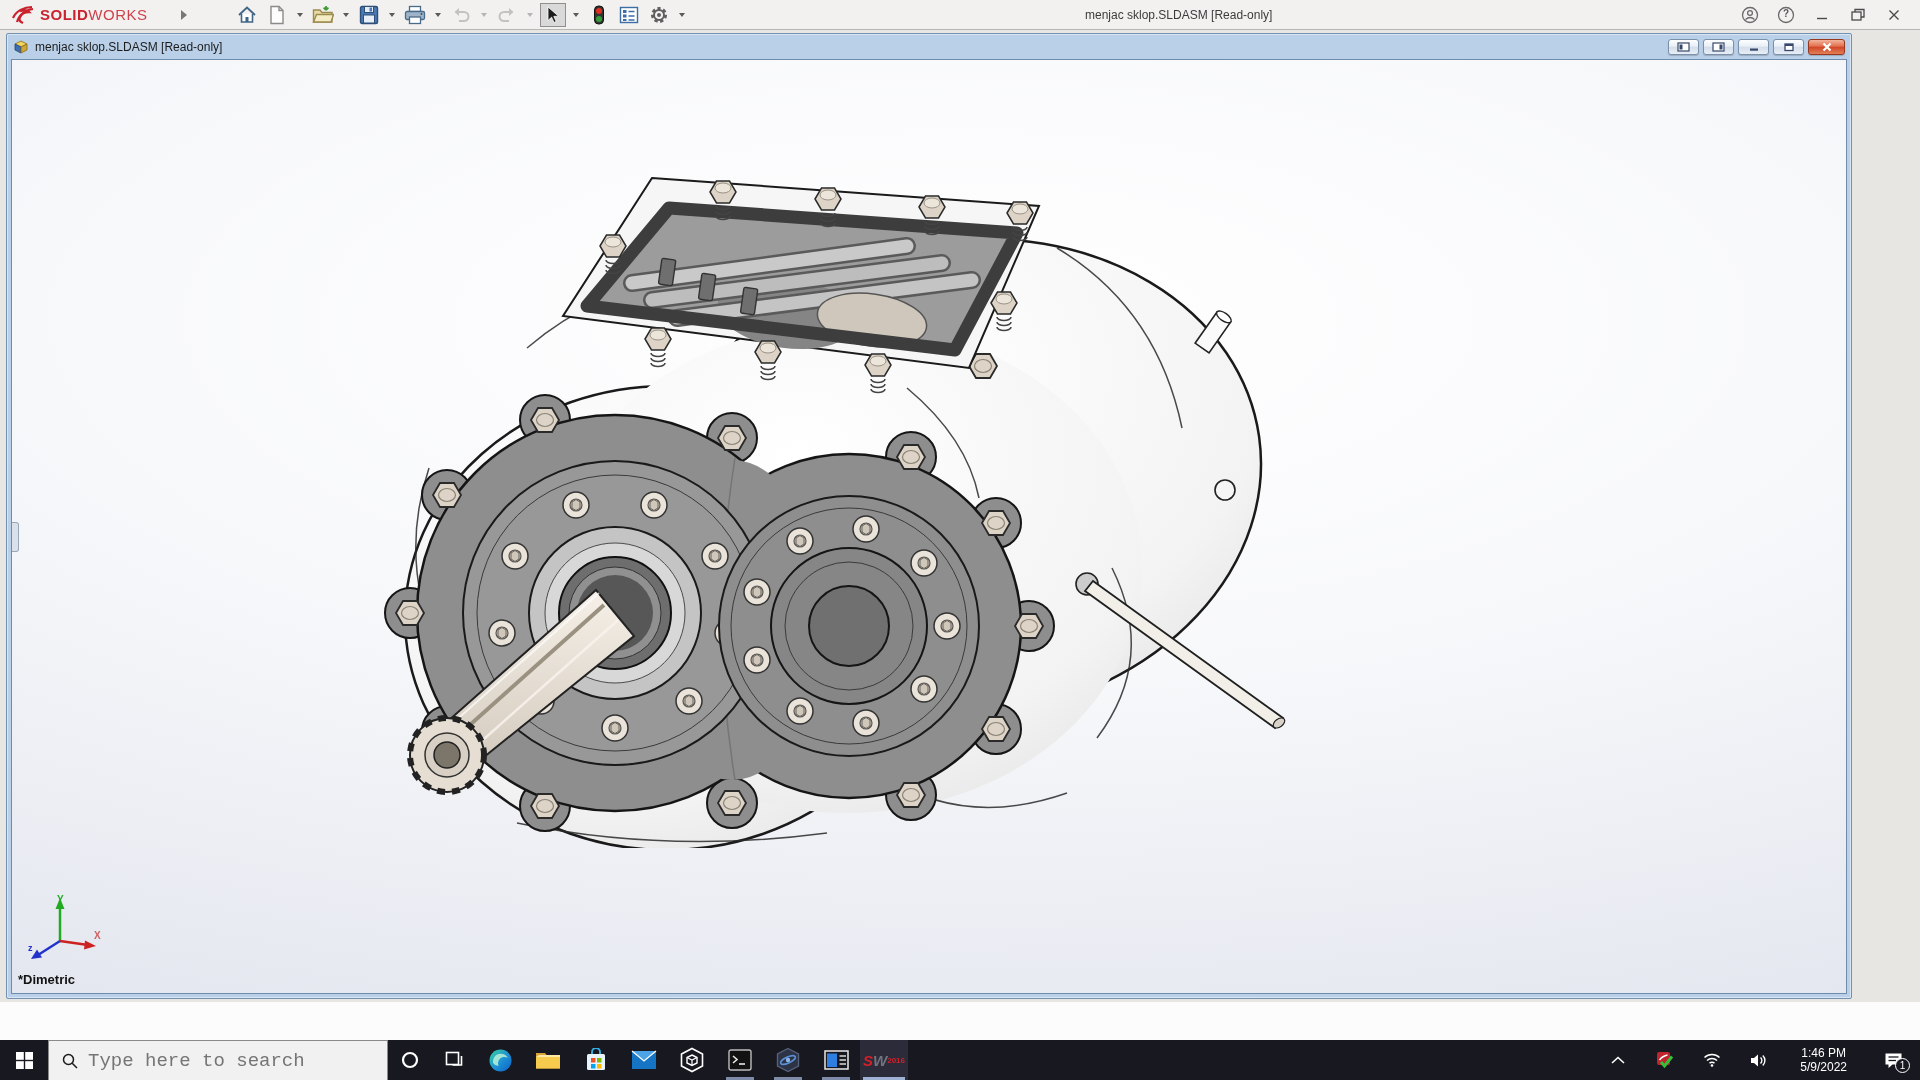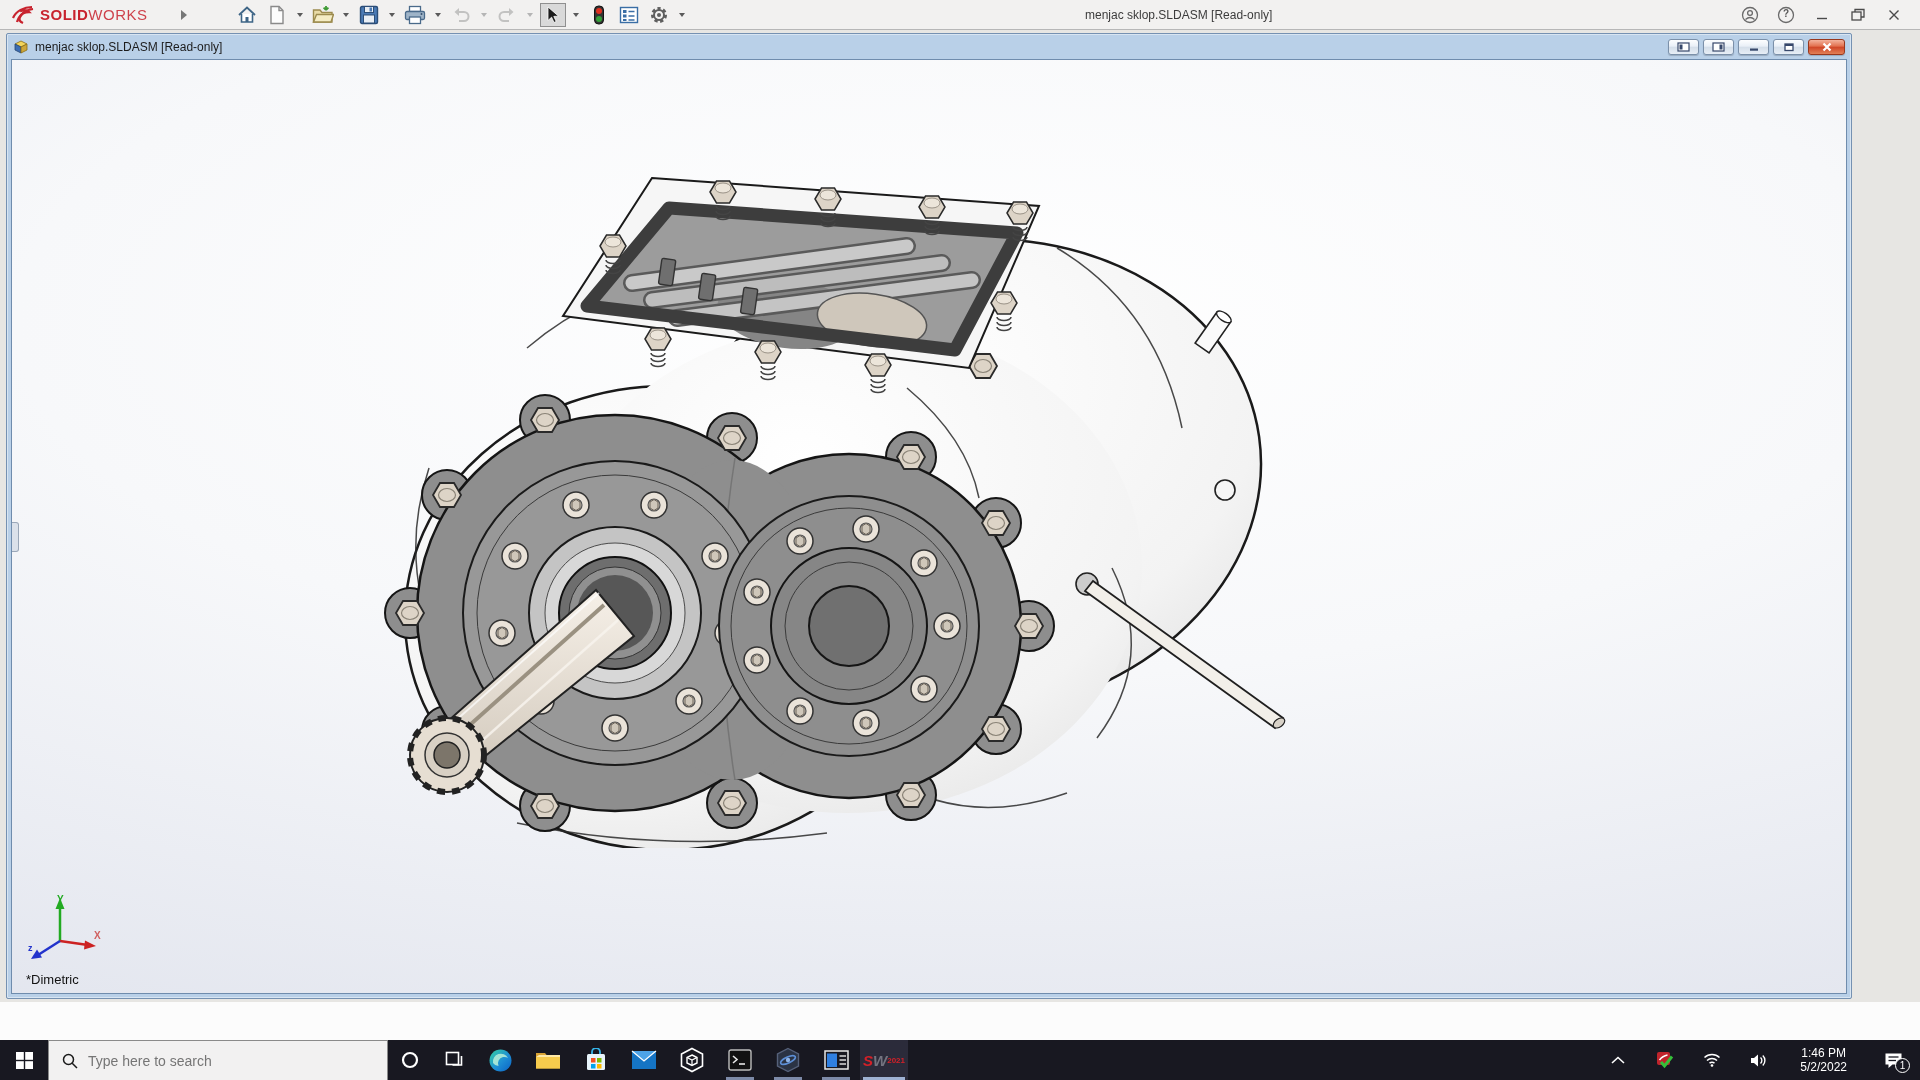--- a/index.html
+++ b/index.html
@@ -34,27 +34,27 @@
   .doc-title { flex:0 0 auto; }
   .doc-buttons { margin-left:auto; display:flex; align-items:center; }
   .doc-btn { width:31px; height:16px; margin-left:4px; border:1px solid #7b90a9; border-radius:3px; background:linear-gradient(#fdfeff,#e9eff7 45%,#d4dee9 50%,#e7eef6); display:flex; align-items:center; justify-content:center; box-shadow:0 1px 1px rgba(0,0,0,.18); }
   .doc-btn.close { width:37px; background:linear-gradient(#f3b39d,#e2704e 45%,#cf4526 50%,#e28057); border-color:#99381d; }
 
   .viewport { position:relative; height:calc(100% - 25px); border:1px solid #6f8cad; overflow:hidden;
      background:radial-gradient(115% 85% at 52% 28%, #ffffff 0%, #f7f8fa 45%, #e2e5ee 100%); }
   .model-svg { position:absolute; left:355px; top:78px; }
   .splitter-tab { position:absolute; left:0; top:462px; width:7px; height:30px; background:#dbe1ea; border:1px solid #9aa7b8; border-left:none; border-radius:0 3px 3px 0; }
   .triad { position:absolute; left:14px; bottom:26px; }
-  .view-label { position:absolute; left:14px; bottom:6px; font-size:13px; font-weight:normal; color:#121212; }
+  .view-label { position:absolute; left:6px; bottom:6px; font-size:13px; font-weight:bold; color:#121212; }
 
   
   .taskbar { position:absolute; left:0; bottom:0; width:1920px; height:40px; background:#181821; display:flex; align-items:stretch; color:#fff; }
   .start-btn { width:48px; display:flex; align-items:center; justify-content:center; }
   .search-box { width:340px; background:#f2f1f1; border:1px solid #8a8a8a; border-bottom:none; display:flex; align-items:center; gap:10px; padding-left:13px; }
-  .search-box input { border:none; outline:none; background:transparent; font-size:14px; color:#a21caf; font-family:Liberation Sans, sans-serif; width:250px; }
+  .search-box input { border:none; outline:none; background:transparent; font-size:19px; color:#a21caf; font-family:Liberation Mono, monospace; width:250px; }
   .tb-tile { width:48px; position:relative; display:flex; align-items:center; justify-content:center; }
   .tb-tile.small { width:44px; }
   .tb-tile.running::after { content:""; position:absolute; bottom:0; left:10px; right:10px; height:3px; background:#7d8aa8; }
   .tb-tile.active { background:#2b2b3a; }
   .tb-tile.active::after { left:3px; right:3px; background:#9fb2d4; }
   .sw-tile { display:flex; align-items:center; line-height:11px; }
   .sw-line1 { font-size:15px; font-weight:bold; font-style:italic; }
   .sw-line1 .s { color:#d42028; }
   .sw-line1 .w { color:#73737f; }
   .sw-year { font-size:8px; color:#d42028; font-weight:bold; }
@@ -510,21 +510,21 @@
       <rect x="1" y="1" width="23" height="18" fill="none" stroke="#e8e8e8" stroke-width="1.5"></rect>
       <rect x="3" y="3.5" width="10" height="13.5" fill="#2f7fe0"></rect>
       <line x1="15.5" y1="6" x2="22" y2="6" stroke="#e8e8e8" stroke-width="1.4"></line>
       <line x1="15.5" y1="10" x2="22" y2="10" stroke="#e8e8e8" stroke-width="1.4"></line>
       <line x1="15.5" y1="14" x2="22" y2="14" stroke="#e8e8e8" stroke-width="1.4"></line>
     </svg>
   </div>
   <div class="tb-tile running active">
     <div class="sw-tile">
       <span class="sw-line1"><span class="s">S</span><span class="w">W</span></span>
-      <span class="sw-year">2021</span>
+      <span class="sw-year">2016</span>
     </div>
   </div>
 
   <div class="tray">
     <span class="tray-icon">
       <svg width="14" height="8" viewBox="0 0 14 8">
           <path d="M1 7 L7 1.5 L13 7" fill="none" stroke="#fff" stroke-width="1.6"></path>
         </svg>
     </span>
     <span class="tray-icon">
@@ -541,21 +541,21 @@
       </svg>
     </span>
     <span class="tray-icon">
       <svg width="18" height="15" viewBox="0 0 18 15">
         <polygon points="1,5 4,5 8,1.5 8,13.5 4,10 1,10" fill="#fff"></polygon>
         <path d="M10.5 4.5 a4 4 0 0 1 0 6 M12.8 2.5 a7 7 0 0 1 0 10" fill="none" stroke="#fff" stroke-width="1.4"></path>
       </svg>
     </span>
     <div class="clock">
       <div>1:46 PM</div>
-      <div>5/2/2022</div>
+      <div>5/9/2022</div>
     </div>
     <div class="badge-wrap">
       <svg width="19" height="17" viewBox="0 0 19 17">
         <path d="M1.5 1.5 h16 v11 h-9 l-4 3.5 v-3.5 h-3 Z" fill="#fff"></path>
         <line x1="4.5" y1="5" x2="14.5" y2="5" stroke="#181821" stroke-width="1.3"></line>
         <line x1="4.5" y1="8.5" x2="12" y2="8.5" stroke="#181821" stroke-width="1.3"></line>
       </svg>
       <span class="badge">1</span>
     </div>
   </div>

